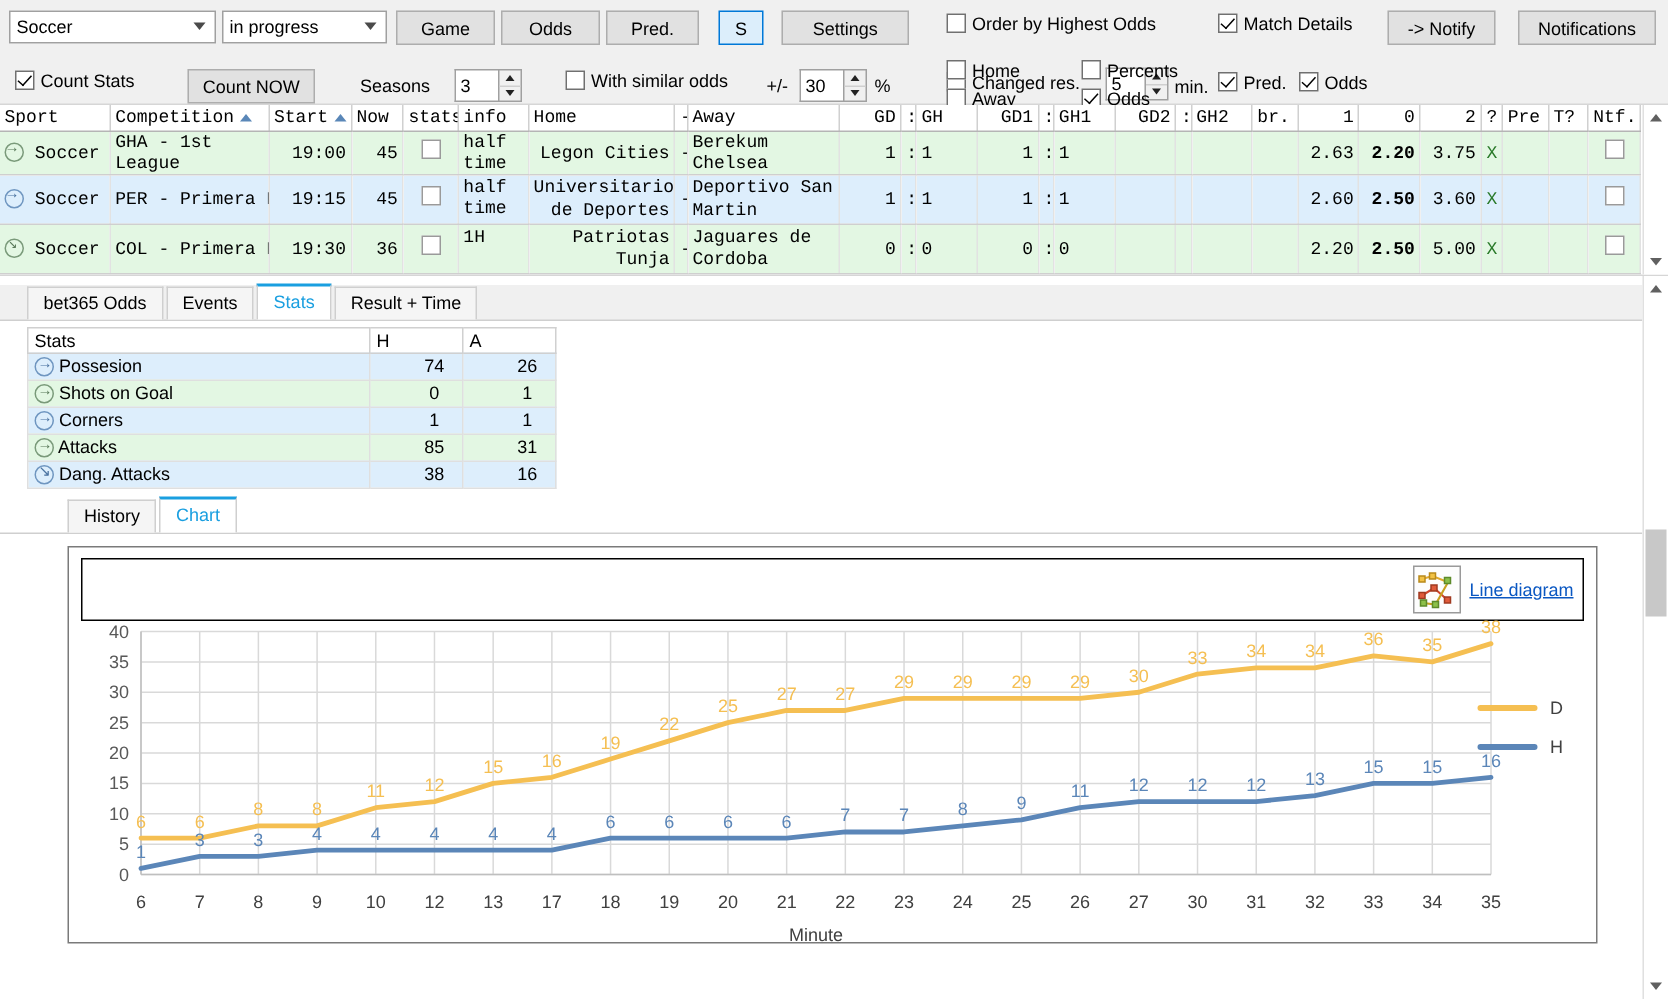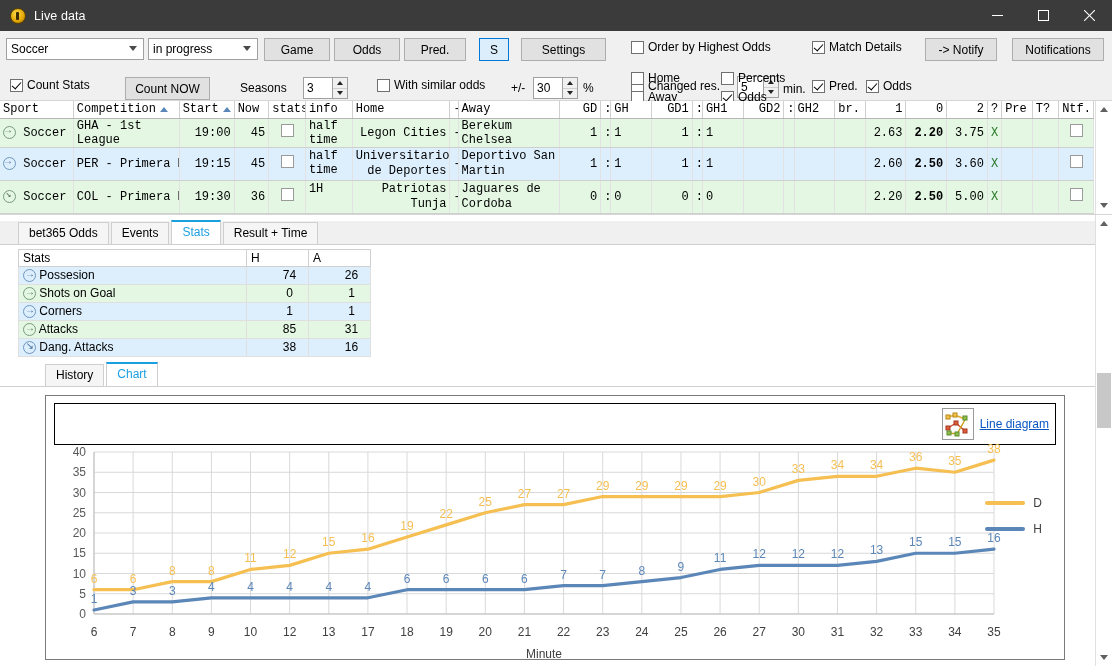--- a/index.html
+++ b/index.html
@@ -85,21 +85,21 @@
     font-size: 12px; color: #000;
     cursor: pointer;
     padding: 0;
   }
   button.btn.accent {
     background: #dceefb; border: 1px solid #0078d7; color: #000;
   }
 
   .chk {
     position: absolute;
-    display: flex; align-items: flex-end;
+    display: flex; align-items: flex-start;
     font-size: 12px; color: #000; white-space: nowrap;
     cursor: pointer;
   }
   .chk .box {
     width: 13px; height: 13px; flex: 0 0 13px;
     border: 1px solid #707070; background: #fff;
     margin-right: 4px; position: relative;
   }
   .chk.on .box::after {
     content: ""; position: absolute;
@@ -268,41 +268,20 @@
 
   .main-area { flex: 1 1 auto; display: flex; min-height: 0; }
   .main-content { flex: 1 1 auto; background:#fff; position: relative; overflow: hidden; }
   .white-panel { background:#fff; height: calc(100% - 24px); border-top: none; }
 </style>
 </head>
 <body>
 
 <div class="window">
 
-  <div class="titlebar">
-    <div class="app-icon"></div>
-    <div class="title-text">Live data</div>
-    <div class="title-spacer"></div>
-    <div class="win-btn">
-      <svg width="11" height="11" viewBox="0 0 11 11">
-          <line x1="0" y1="5.5" x2="11" y2="5.5" stroke="#fff" stroke-width="1"></line>
-        </svg>
-    </div>
-    <div class="win-btn">
-      <svg width="11" height="11" viewBox="0 0 11 11">
-          <rect x="0.5" y="0.5" width="10" height="10" fill="none" stroke="#fff" stroke-width="1"></rect>
-        </svg>
-    </div>
-    <div class="win-btn close">
-      <svg width="11" height="11" viewBox="0 0 11 11">
-          <line x1="0" y1="0" x2="11" y2="11" stroke="#fff" stroke-width="1.1"></line>
-          <line x1="11" y1="0" x2="0" y2="11" stroke="#fff" stroke-width="1.1"></line>
-        </svg>
-    </div>
-  </div>
 
   <div class="toolbar">
 
     <div class="tb-row tb-row1">
       <div class="combo-wrap" style="left:6px; top:7px; width:138px;">
         <select class="combo" style="left:0; top:0; width:138px;">
           <option>Soccer</option>
         </select>
         <span class="arrow"></span>
       </div>

